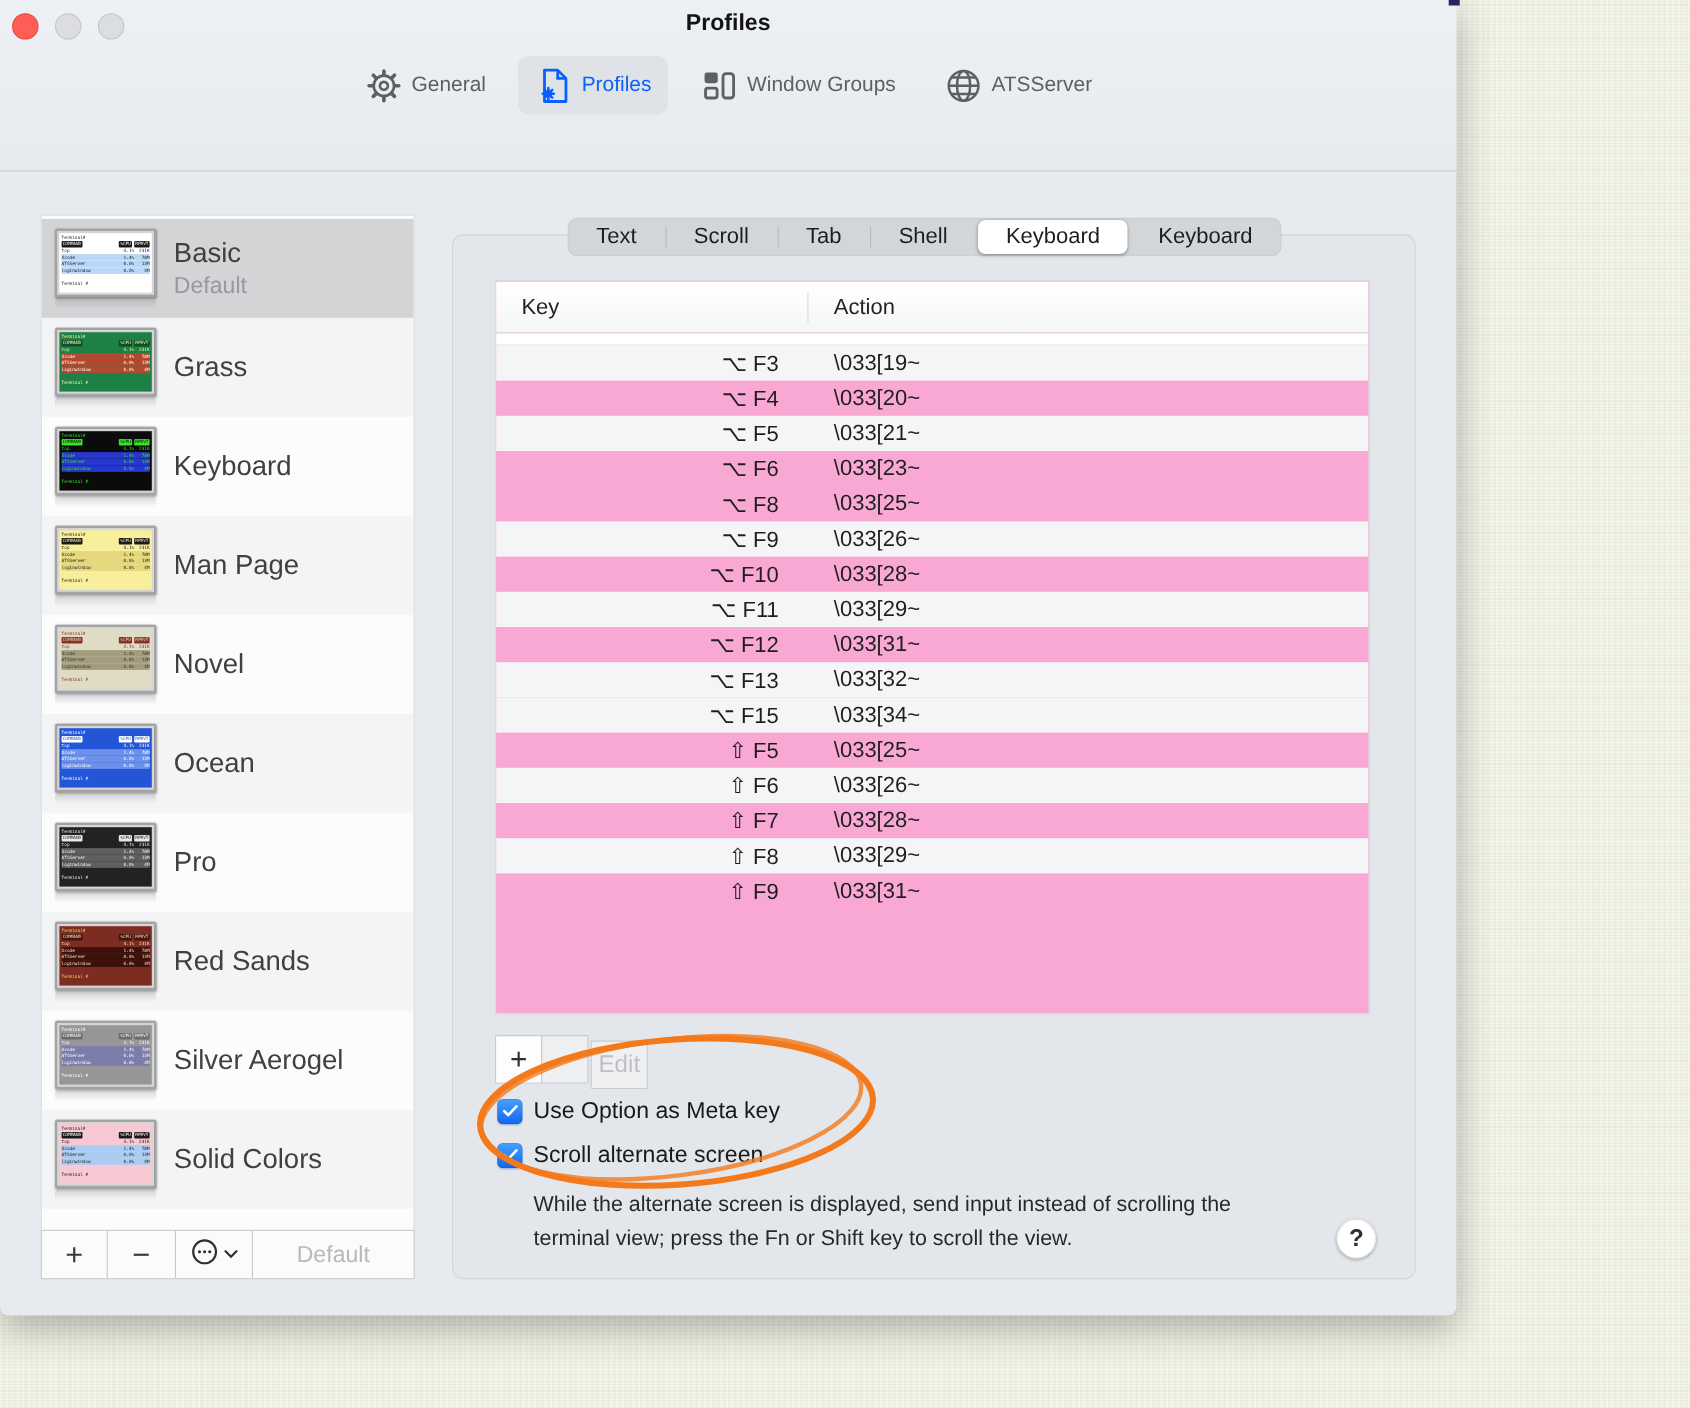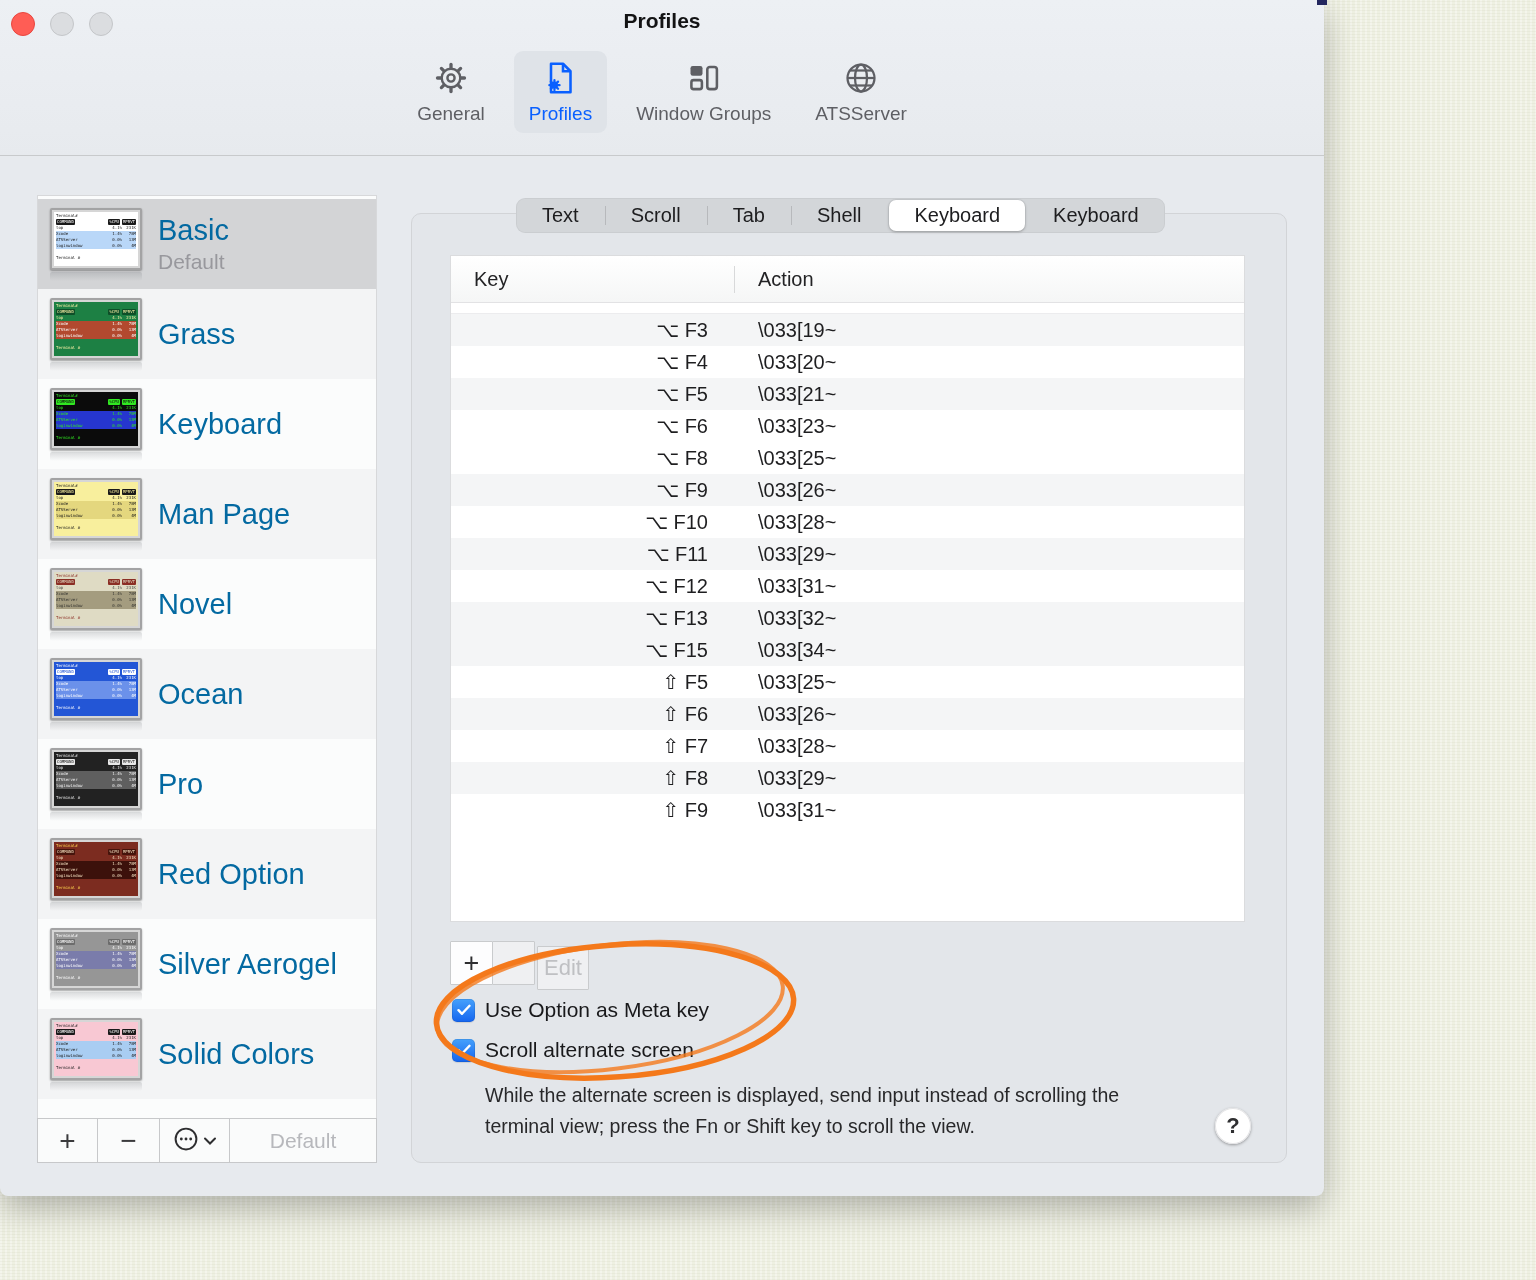--- a/index.html
+++ b/index.html
@@ -31,21 +31,21 @@
   }
   .traffic-lights { position:absolute; left:11px; top:12px; display:flex; gap:15px; }
   .traffic-lights .tl { width:24px; height:24px; border-radius:50%; }
   .tl-close { background:#ff5d55; border:1px solid #e8463f; }
   .tl-min, .tl-zoom { background:#dbdde0; border:1px solid #c4c6c9; }
   .win-title { position:absolute; top:9px; left:0; width:100%; text-align:center;
     font-size:21px; font-weight:700; color:#131314; }
 
   .toolbar { position:absolute; top:51px; left:0; width:100%;
     display:flex; justify-content:center; align-items:flex-start; gap:14px; }
-  .tb-item { display:flex; flex-direction:column; align-items:center; gap:7px;
+  .tb-item { display:flex; flex-direction:row; align-items:center; gap:7px;
     padding:9px 15px 8px; border-radius:9px; color:#5e5f64; font-size:19px; }
   .tb-item.selected { background:#dfe3e8; color:#0a60ff; }
   .tb-item svg { display:block; }
 
   
   .sidebar { position:absolute; left:37px; top:195px; width:340px; height:968px;
     background:#fbfcfc; border:1px solid #d7d8da; }
   .profile-list { position:absolute; left:0; top:0; right:0; bottom:45px; overflow:hidden; padding-top:3px; }
   .profile-row { height:90px; display:flex; align-items:center; padding-left:12px; gap:16px; }
   .profile-row:nth-child(even) { background:#f3f4f5; }
@@ -59,21 +59,21 @@
   .mt-header { display:flex; gap:2px; }
   .mt-header .sp { flex:1; }
   .chip { padding:0 1px; border-radius:1px; }
   .mt-row { display:flex; height:6px; }
   .mt-pn { flex:1; }
   .mt-pc { width:13px; text-align:right; }
   .mt-pm { width:14px; text-align:right; }
   .mt-blank { height:6px; }
   .mt-reflect { width:92px; height:9px; margin-top:2px; border-radius:2px;
     background:linear-gradient(rgba(100,105,110,0.22), rgba(100,105,110,0)); }
-  .profile-name { font-size:29px; color:#0369a1; }
+  .profile-name { font-size:25px; color:#404040; }
   .profile-sub { font-size:21px; color:#98989d; margin-top:3px; }
 
   .sidebar-footer { position:absolute; left:-1px; right:-1px; bottom:-1px; height:45px;
     display:flex; background:#fafbfb; border:1px solid #c7c8ca; }
   .sf-btn { display:flex; align-items:center; justify-content:center;
     border-right:1px solid #c7c8ca; color:#3a3a3c; }
   .sf-add { width:60px; font-size:28px; font-weight:300; }
   .sf-remove { width:62px; font-size:28px; font-weight:300; }
   .sf-menu { width:70px; gap:4px; }
   .sf-default { flex:1; border-right:none; font-size:21px; color:#b7b8bc; }
@@ -84,21 +84,21 @@
 
   .tabs { position:absolute; left:516px; top:198px; height:35px; display:flex;
     background:#d3d6d9; border-radius:9px; box-shadow:inset 0 0 0 1px rgba(0,0,0,0.04); }
   .tab { display:flex; align-items:center; padding:0 26px; font-size:20px; color:#1d1d1f; position:relative; }
   .tab + .tab::before { content:""; position:absolute; left:0; top:8px; bottom:8px; width:1px; background:#b7b9bc; }
   .tab.selected { background:#ffffff; border-radius:7px; margin:2px; padding:0 25px;
     box-shadow:0 1px 3px rgba(0,0,0,0.25), 0 0 0 1px rgba(0,0,0,0.04); }
   .tab.selected::before, .tab.selected + .tab::before { display:none; }
 
   .kb-table { position:absolute; left:450px; top:255px; width:795px; height:667px;
-    background:#ffffff; border:1px solid #dbdcde; overflow:hidden; }
+    background:#f9a8d4; border:1px solid #dbdcde; overflow:hidden; }
   .kb-header { height:47px; display:flex; align-items:center; position:relative;
     background:linear-gradient(#ffffff,#f5f6f6); border-bottom:1px solid #e2e2e4;
     font-size:20px; color:#232325; }
   .kb-header::after { content:""; position:absolute; left:283px; top:10px; bottom:9px; width:1px; background:#d8d9da; }
   .kb-col-key { width:283px; padding-left:23px; }
   .kb-col-action { padding-left:24px; }
   .kb-partial { height:11px; background:#fff; border-bottom:1px solid #ececee; }
   .kb-row { height:32px; display:flex; align-items:center; font-size:20px; color:#1e1e20; }
   .kb-row.alt { background:#f4f5f6; }
   .kb-key { width:283px; text-align:right; padding-right:26px; }
@@ -541,21 +541,21 @@
                   <span class="mt-pc">0.0%</span>
                   <span class="mt-pm">4M</span>
                 </div>
           <div class="mt-blank"></div>
           <div class="mt-line mt-prompt" style="color: rgb(255, 211, 78);">Terminal #</div>
         </div>
       </div>
       <div class="mt-reflect"></div>
     </div>
     <div>
-      <div class="profile-name">Red Option</div>
+      <div class="profile-name">Red Sands</div>
 
     </div>
   </div>
 
   <div class="profile-row">
     <div class="thumb-wrap">
       <div class="mini-term">
         <div class="mt-screen" style="background: rgb(150, 150, 150); color: rgb(255, 255, 255);">
           <div class="mt-line mt-title" style="color: rgb(255, 255, 255);">Terminal#</div>
           <div class="mt-line mt-header">

